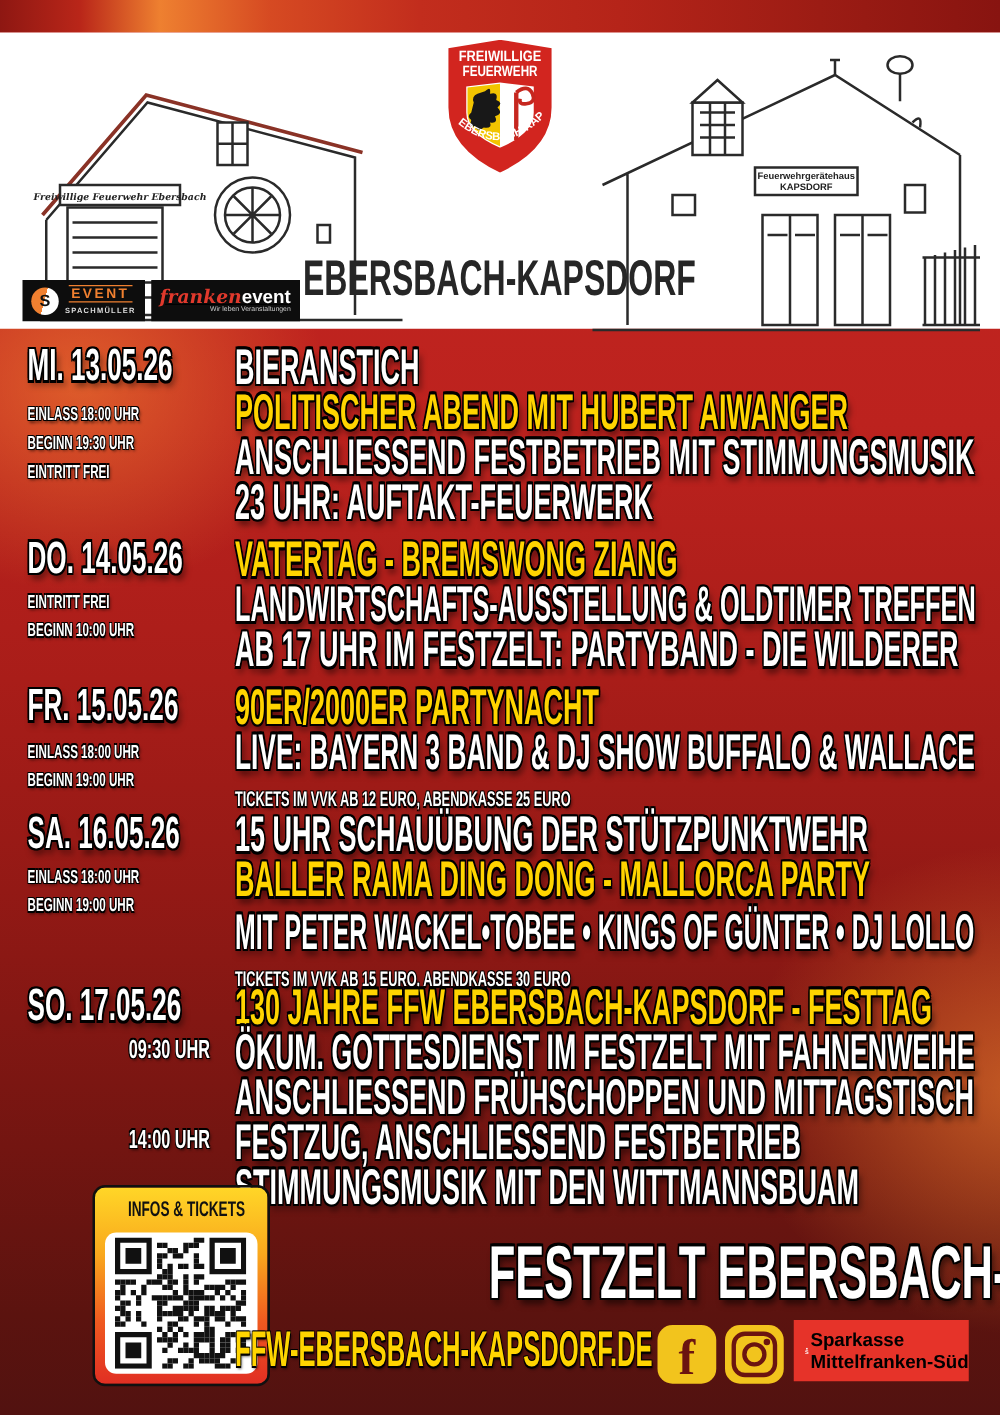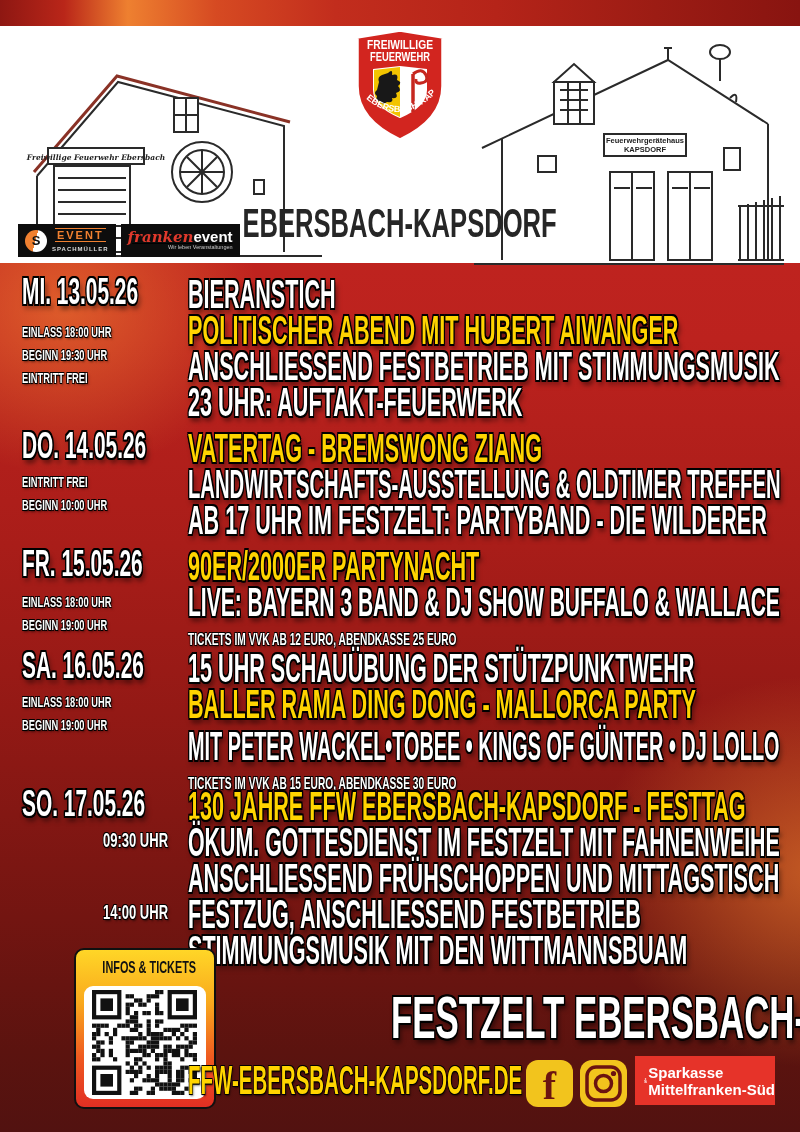--- a/index.html
+++ b/index.html
@@ -47,21 +47,21 @@
   .qr-label{position:absolute;left:0;top:8px;width:100%;text-align:center;color:#111;font-size:17px;white-space:nowrap;}
   .qr-box{position:absolute;left:8px;top:36px;width:122px;height:113px;background:#fff;border-radius:9px;}
   .qr-box svg{position:absolute;left:8px;top:4px;}
   .venue{position:absolute;left:170px;top:990px;width:630px;text-align:center;font-size:60px;line-height:56px;color:#fff;white-space:nowrap;}
   .site{position:absolute;left:188px;top:1056px;font-size:40px;line-height:48px;color:var(--yellow,#ffd400);white-space:nowrap;}
   .soc{position:absolute;top:1060px;width:47px;height:47px;border-radius:12px;background:var(--icon-yellow,#f2c41d);}
   .fb{left:526px;}
   .ig{left:580px;}
   .fb .glyph{position:absolute;left:0;top:2px;width:100%;text-align:center;font-size:40px;color:#6b1410;font-family:"Liberation Serif",serif;font-weight:bold;}
   .spk{position:absolute;left:635px;top:1056px;width:140px;height:49px;background:var(--spk-red,#e63329);display:flex;align-items:center;}
-  .spk-txt{color:#ffffff;font-size:15px;line-height:17px;font-weight:bold;white-space:nowrap;}
+  .spk-txt{color:#000000;font-size:15px;line-height:17px;font-weight:bold;white-space:nowrap;}
 
   
   .sponsors{position:absolute;left:18px;top:198px;display:flex;gap:5px;}
   .sp-box{background:#0d0d0d;height:33px;display:flex;align-items:center;padding:0 7px;gap:5px;}
   .sp1-txt{display:flex;flex-direction:column;align-items:center;line-height:10px;}
   .sp1-ev{color:#f08030;font-size:11px;letter-spacing:2px;border-top:1px solid #f08030;border-bottom:1px solid #f08030;padding:1px 2px;}
   .sp1-sub{color:#ddd;font-size:6px;letter-spacing:1px;margin-top:2px;}
   .sp-circ{width:22px;height:22px;border-radius:50%;background:linear-gradient(105deg,#f08030 48%,#fff 48%);color:#111;
     display:flex;align-items:center;justify-content:center;font-size:13px;}
   .sp2-main{line-height:14px;font-size:15px;text-decoration:underline;}

